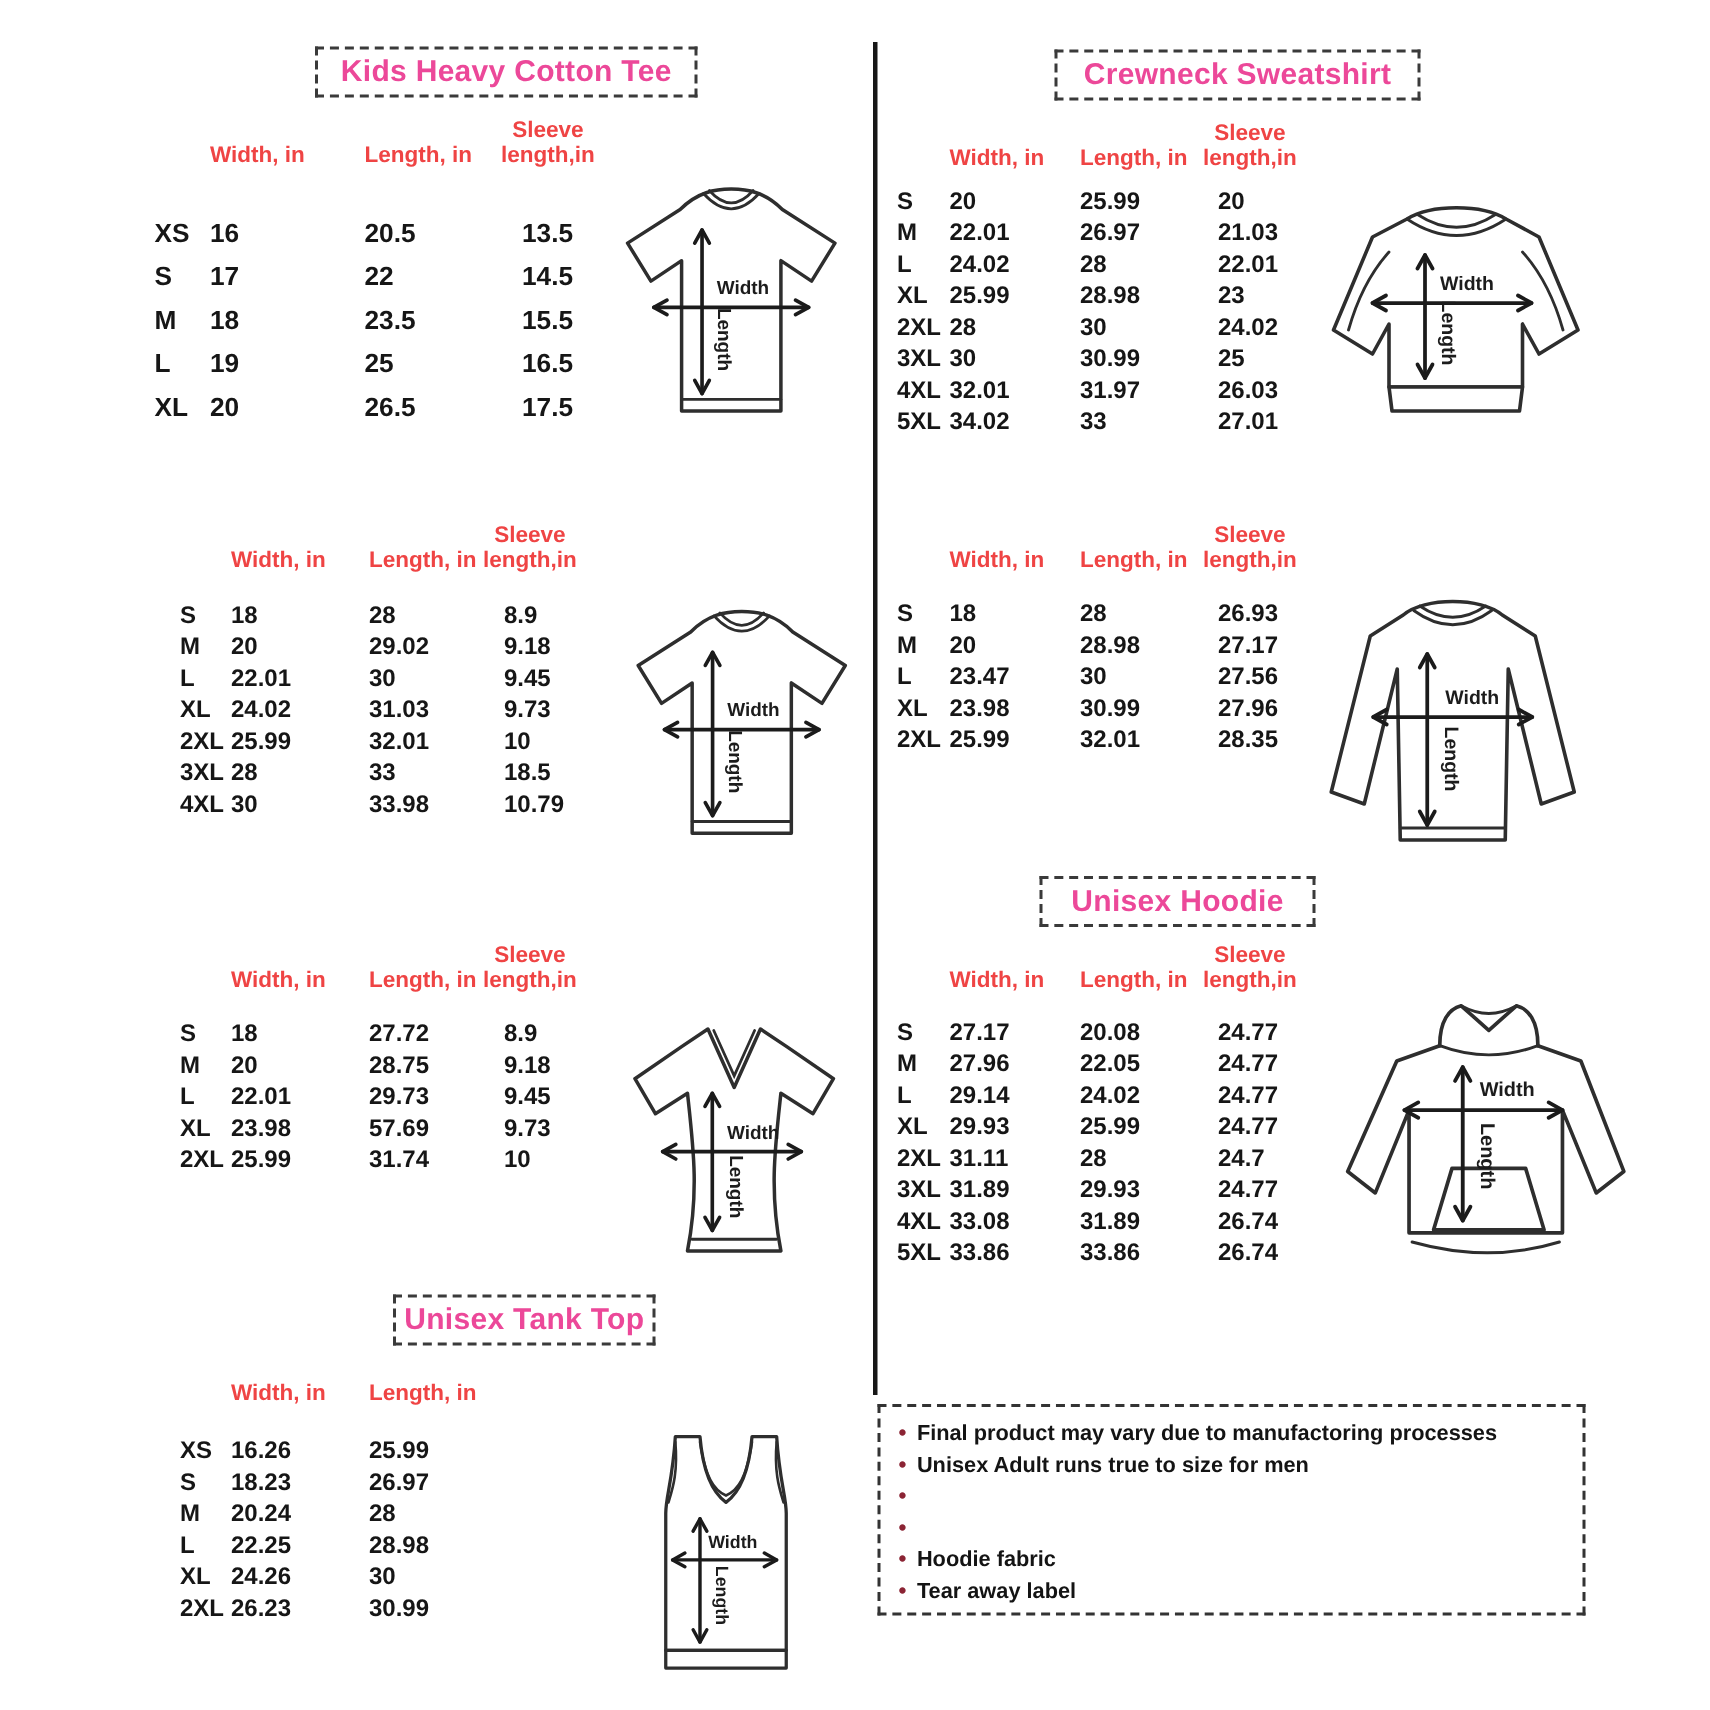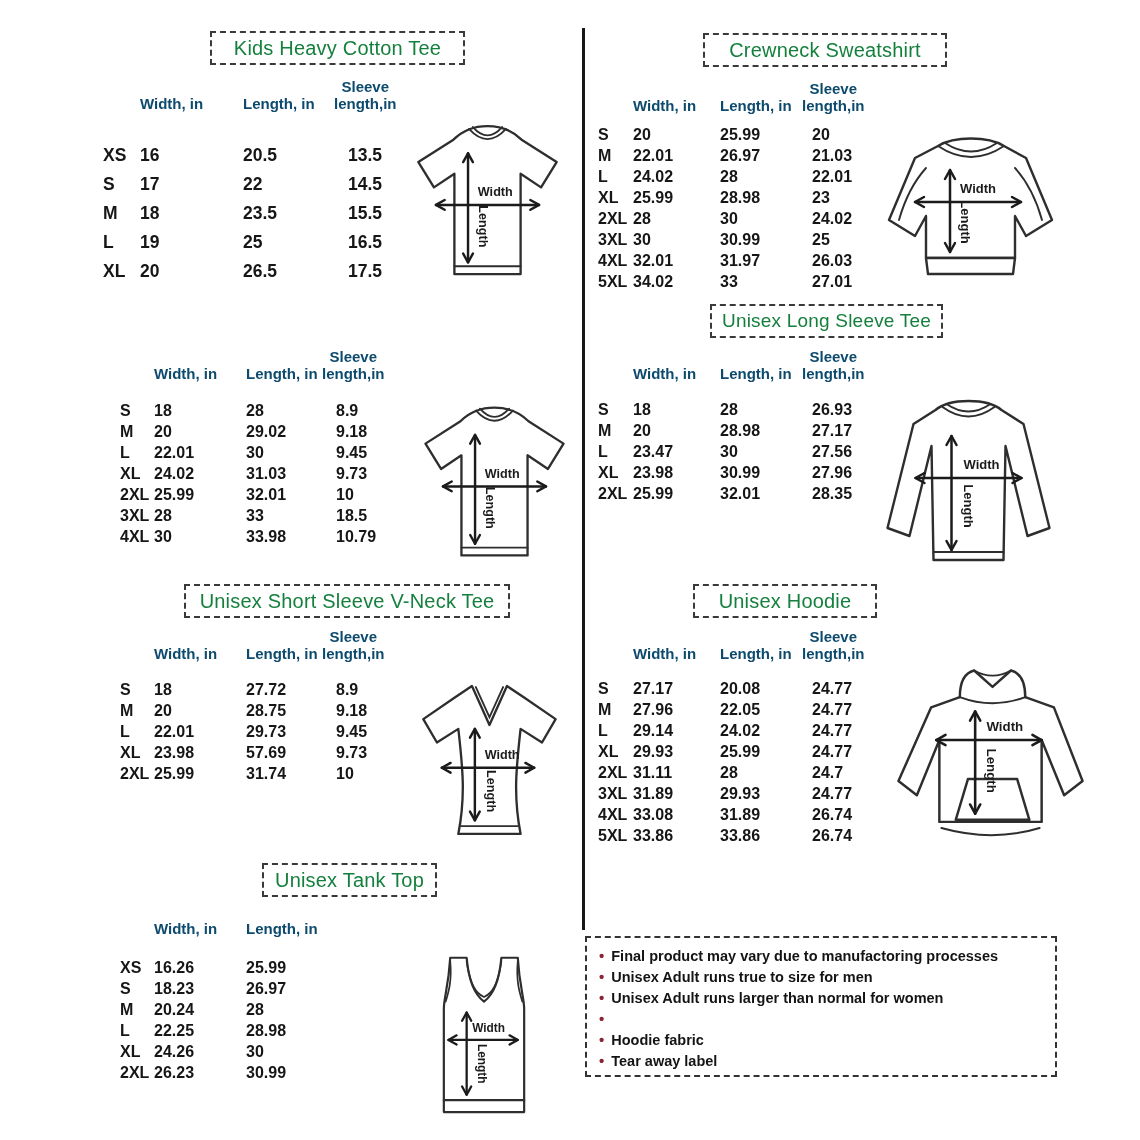--- a/index.html
+++ b/index.html
@@ -3,24 +3,24 @@
 <meta charset="utf-8">
 <style>
   html,body{margin:0;padding:0;background:#ffffff;}
   #canvas{position:relative;width:1140px;height:1140px;background:#ffffff;overflow:hidden;
           font-family:"Liberation Sans",sans-serif;color:#1b1b1b;}
   
   .divider{position:absolute;left:582px;top:28px;width:3px;height:902px;background:#171717;}
   
   .title-box{position:absolute;border:2px dashed #3a3a3a;background:#fff;display:flex;
              align-items:center;justify-content:center;padding:2px 10px;box-sizing:border-box;height:34px;}
-  .title-box .t{color:#15803d;font-weight:400;font-size:20px;letter-spacing:.2px;white-space:nowrap;}
+  .title-box .t{color:#ec4899;font-weight:700;font-size:20px;letter-spacing:.2px;white-space:nowrap;}
   
   .thead{position:absolute;display:grid;align-items:end;}
-  .thead .h{color:#0c4a6e;font-weight:700;font-size:15px;line-height:1.15;}
+  .thead .h{color:#ef4444;font-weight:700;font-size:15px;line-height:1.15;}
   .h-sleeve{white-space:pre-line;text-align:center;justify-self:start;margin-left:-14px;}
   .gr .h-sleeve{margin-left:-10px;}
   
   .tbody{position:absolute;}
   .trow{display:grid;align-items:center;}
   .rh29 .trow{height:29px;}
   .rh21 .trow{height:21px;}
   .trow span{font-weight:700;font-size:16px;color:#161616;white-space:nowrap;}
   .rh29 .trow span{font-size:17.5px;}
   
@@ -249,23 +249,20 @@
       <path class="ahead" d="M70 49 L75 40 L80 49"></path>
         <path class="ahead" d="M70 143 L75 152 L80 143"></path>
       <path class="arrow" d="M42 93 L148 93"></path>
       <path class="ahead" d="M51 88 L42 93 L51 98"></path>
         <path class="ahead" d="M139 88 L148 93 L139 98"></path>
       <text class="alabel" x="103" y="84" text-anchor="middle">Width</text>
       <text class="alabel" x="86" y="115" text-anchor="middle" transform="rotate(90 86 115)">Length</text>
     </svg>
   </div>
 
-  <div class="title-box" style="left:710px;top:304px;width:233px;">
-    <span class="t" style="font-size:19px;">Unisex Long Sleeve Tee</span>
-  </div>
   <div class="thead grid-r gr" style="left:585px;top:340px;width:307px;height:42px;">
     <span class="h"></span>
     <span class="h">Width, in</span>
     <span class="h">Length, in</span>
     <span class="h h-sleeve">Sleeve
 length,in</span>
   </div>
   <div class="tbody rh21" style="left:585px;top:399px;width:307px;">
 
   <div class="trow grid-r">
@@ -309,23 +306,20 @@
       <path class="ahead" d="M83 57 L88 48 L93 57"></path>
         <path class="ahead" d="M83 153 L88 162 L93 153"></path>
       <path class="arrow" d="M52 90 L158 90"></path>
       <path class="ahead" d="M61 85 L52 90 L61 95"></path>
         <path class="ahead" d="M149 85 L158 90 L149 95"></path>
       <text class="alabel" x="118" y="81" text-anchor="middle">Width</text>
       <text class="alabel" x="100" y="118" text-anchor="middle" transform="rotate(90 100 118)">Length</text>
     </svg>
   </div>
 
-  <div class="title-box" style="left:184px;top:584px;width:326px;">
-    <span class="t">Unisex Short Sleeve V-Neck Tee</span>
-  </div>
   <div class="thead grid-l" style="left:80px;top:620px;width:346px;height:42px;">
     <span class="h"></span>
     <span class="h">Width, in</span>
     <span class="h">Length, in</span>
     <span class="h h-sleeve">Sleeve
 length,in</span>
   </div>
   <div class="tbody rh21" style="left:80px;top:679px;width:346px;">
 
   <div class="trow grid-l">
@@ -519,21 +513,20 @@
   <div class="note">
       <span class="bullet">•</span>
       <span>Final product may vary due to manufactoring processes</span>
     </div>
       <div class="note">
       <span class="bullet">•</span>
       <span>Unisex Adult runs true to size for men</span>
     </div>
       <div class="note">
       <span class="bullet">•</span>
-      <span>Unisex Adult runs larger than normal for women</span>
     </div>
       <div class="note">
       <span class="bullet">•</span>
     </div>
       <div class="note">
       <span class="bullet">•</span>
       <span>Hoodie fabric</span>
     </div>
       <div class="note">
       <span class="bullet">•</span>

